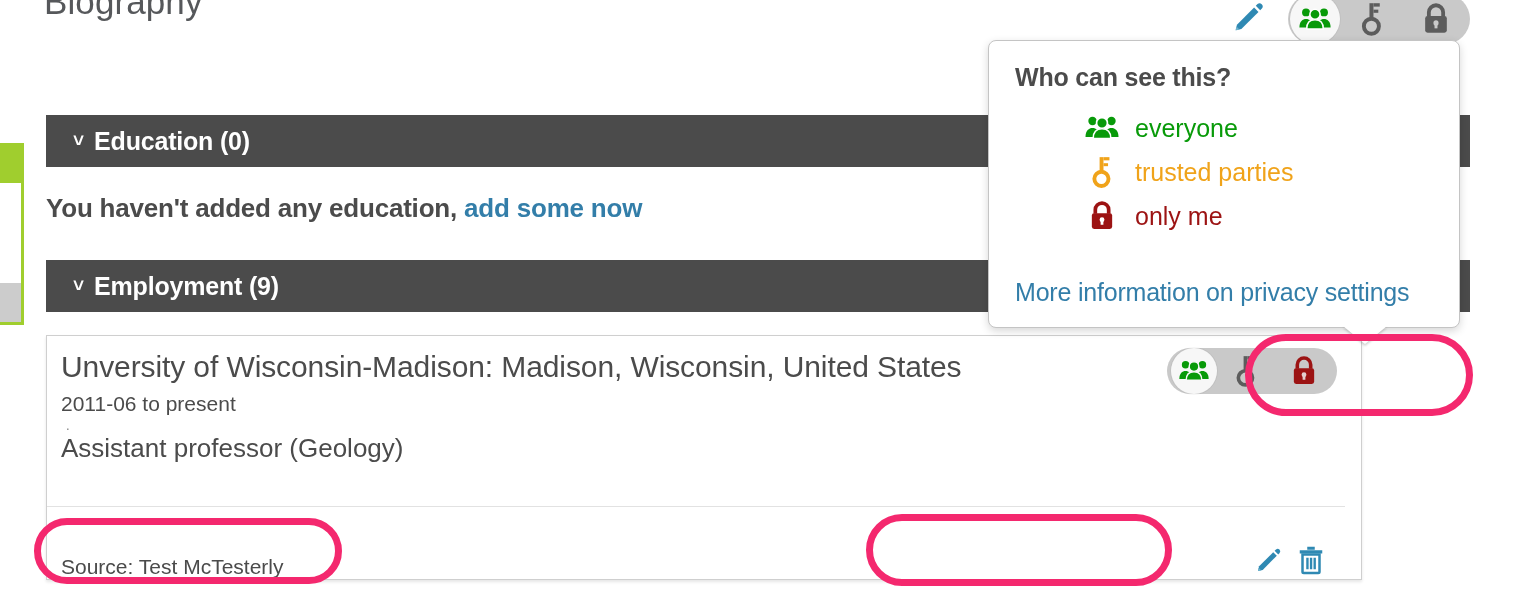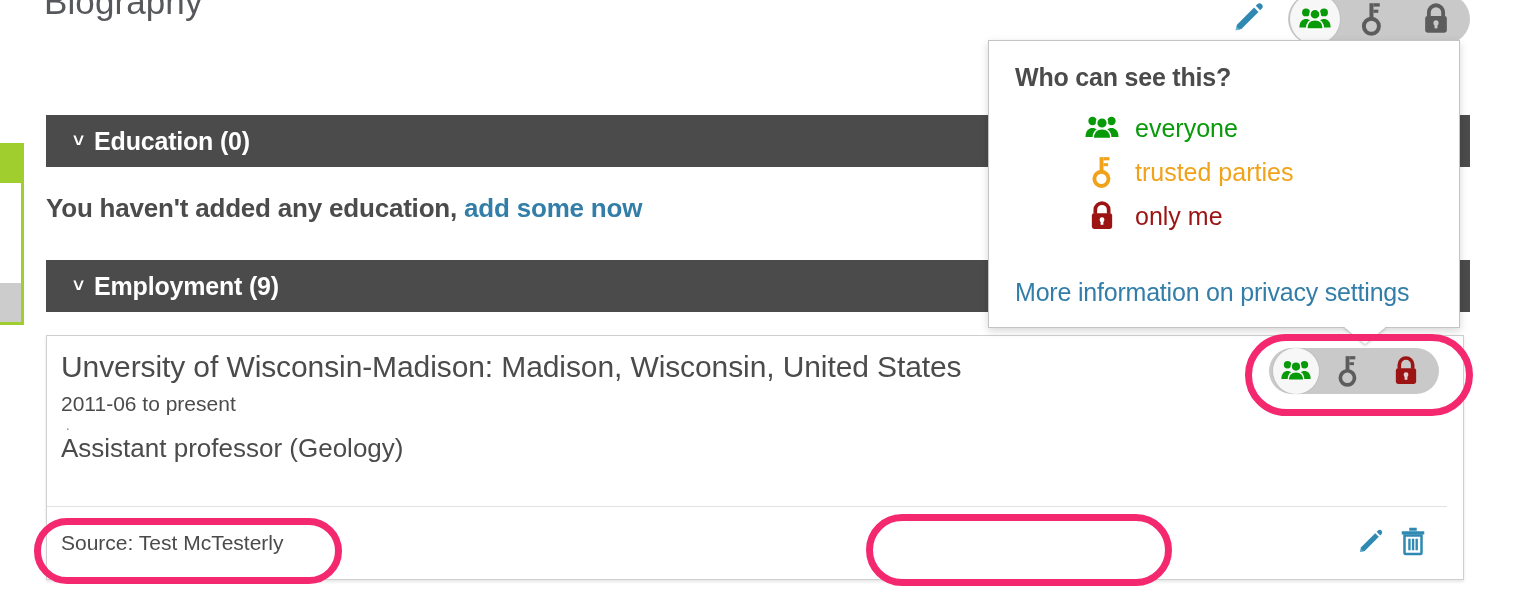--- a/index.html
+++ b/index.html
@@ -137,21 +137,21 @@
     color: #337ea9;
     text-decoration: none;
     font-weight: 700;
   }
 
   
   .emp-card {
     position: absolute;
     left: 46px;
     top: 335px;
-    width: 1418px;
+    width: 1316px;
     height: 245px;
     background: #ffffff;
     border: 1px solid #cfcfcf;
     box-sizing: border-box;
     box-shadow: 0 2px 3px rgba(0,0,0,0.10);
   }
   .emp-body {
     padding: 14px 0 0 14px;
     position: relative;
   }
@@ -205,21 +205,21 @@
 
   
   .emp-footer {
     position: absolute;
     left: 0;
     right: 16px;
     bottom: 0;
     height: 72px;
     border-top: 1px solid #e2e2e2;
     display: flex;
-    align-items: center;
+    align-items: flex-end;
   }
   .foot-source {
     font-size: 21px;
     color: #4b4b4b;
     margin-left: 14px;
     white-space: nowrap;
   }
   .foot-created {
     font-size: 21px;
     color: #4b4b4b;
@@ -236,21 +236,21 @@
   }
 
   
   .popover {
     position: absolute;
     left: 988px;
     top: 40px;
     width: 472px;
     background: #ffffff;
     border: 1px solid #c4c4c4;
-    border-radius: 0;
+    border-radius: 8px;
     box-shadow: 0 3px 8px rgba(0,0,0,0.16);
     box-sizing: border-box;
     padding: 22px 26px 20px 26px;
     z-index: 40;
   }
   .popover h3 {
     margin: 0 0 14px 0;
     font-size: 25px;
     font-weight: 700;
     color: #4b4b4b;

